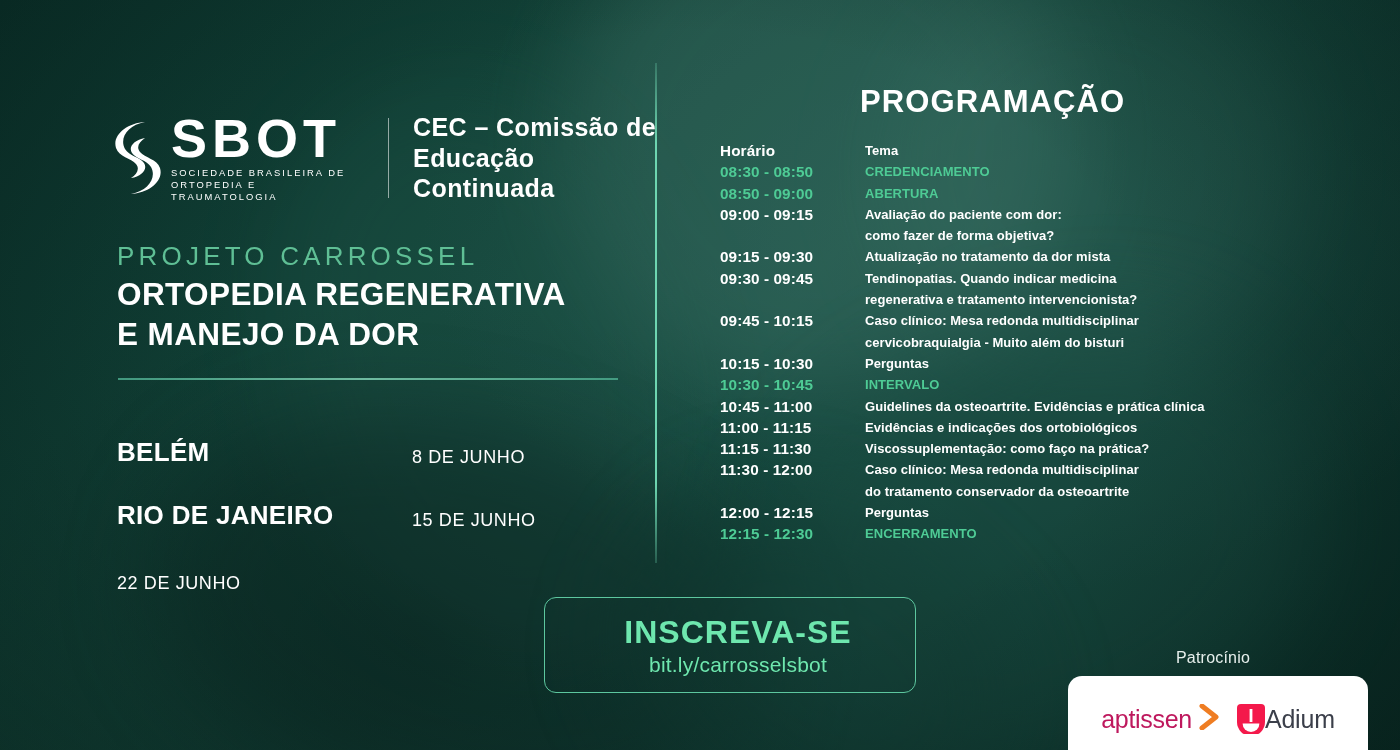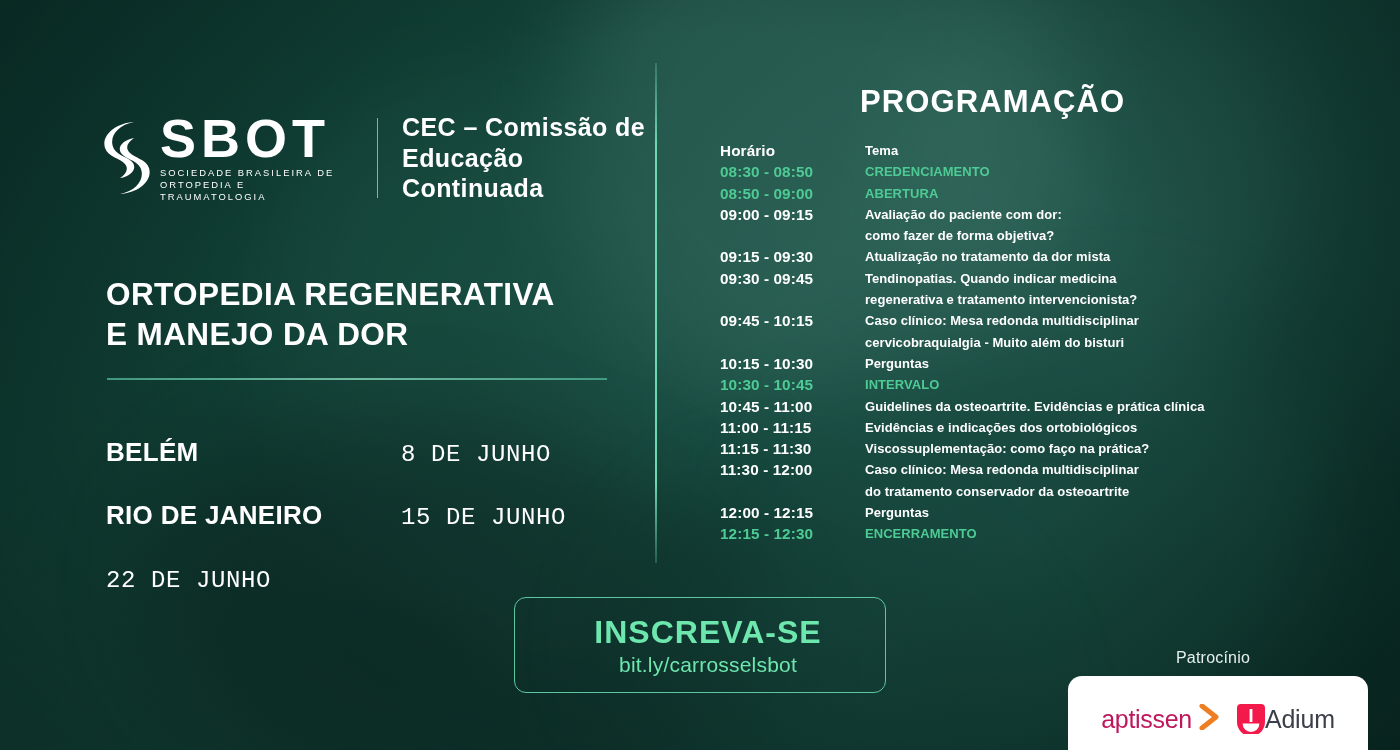--- a/index.html
+++ b/index.html
@@ -27,21 +27,21 @@
   .b3 { left:150px; top:430px;  width:620px; height:380px; background:rgba(10,38,33,.80); transform:rotate(14deg); border-radius:48%; }
   .b4 { left:880px; top:-40px;  width:420px; height:420px; background:rgba(63,117,104,.35); }
   .b5 { left:300px; top:90px;   width:380px; height:560px; background:rgba(46,102,90,.30); transform:rotate(-18deg); border-radius:46%; }
   .b6 { left:620px; top:520px;  width:400px; height:300px; background:rgba(18,58,50,.9); transform:rotate(30deg); border-radius:44%; }
   .vignette {
     position:absolute; inset:0;
     background:radial-gradient(ellipse 1100px 760px at 50% 45%, rgba(0,0,0,0) 40%, rgba(4,22,18,.55) 100%);
   }
 
   
-  .left { position:absolute; left:7px; top:0; width:655px; height:750px;padding-left:48px; }
+  .left { position:absolute; left:18px; top:0; width:655px; height:750px;padding-left:48px; }
 
   .logo-row { position:absolute; left:97px; top:112px; display:flex; align-items:center; }
   .sbot-mark { width:46px; height:84px; position:relative; }
   .sbot-text { margin-left:10px; }
   .sbot-word { font-weight:bold; font-size:54px; letter-spacing:5px; color:#ffffff; line-height:.95;
                font-family:"Liberation Sans", sans-serif; }
   .sbot-sub { color:#ffffff; font-size:9.4px; letter-spacing:2.0px; line-height:1.25; margin-top:3px;
               font-family:"Liberation Sans", sans-serif; }
   .logo-sep { width:1.5px; height:80px; background:rgba(255,255,255,.55); margin:0 24px 0 28px; }
   .cec { color:#ffffff; font-weight:bold; font-size:25px; line-height:1.22; letter-spacing:.4px; }
@@ -53,21 +53,21 @@
   .project-title {
     position:absolute; left:99px; top:274px;
     color:#ffffff; font-weight:bold; font-size:31.5px; line-height:1.27; letter-spacing:.4px;
   }
   .rule-h { position:absolute; left:100px; top:378px; width:500px; height:2px;
             background:linear-gradient(90deg,#4aa98c 0%, #7fd0b2 50%, #4aa98c 100%); opacity:.85; }
 
   .places { position:absolute; left:99px; top:405px; }
   .place-row { display:flex; align-items:flex-end; height:31px;margin-top:32px; }
   .place-city { width:295px; color:#ffffff; font-weight:bold; font-size:26px; letter-spacing:.3px; }
-  .place-date { color:#ffffff; font-weight:400; font-size:24px; letter-spacing:.6px;font-family:Liberation Mono, monospace; }
+  .place-date { color:#ffffff; font-weight:400; font-size:18px; letter-spacing:.6px; }
 
   
   .rule-v { position:absolute; left:655px; top:63px; width:1.6px; height:500px;
             background:linear-gradient(180deg, rgba(109,214,177,.25) 0%, #6ed6b1 16%, #6ed6b1 84%, rgba(109,214,177,.25) 100%); }
 
   
   .right { position:absolute; left:655px; top:0; width:652px; height:750px; }
   .prog-title { position:absolute; left:205px; top:84px; color:#ffffff; font-weight:bold;
                 font-size:31px; letter-spacing:1.1px; }
 
@@ -75,21 +75,21 @@
   .srow { display:flex; align-items:flex-start; }
   .stime { width:145px; flex:0 0 145px; font-size:15.3px; line-height:21.3px; font-weight:bold;
            color:#ffffff; letter-spacing:.1px; white-space:nowrap; }
   .stopic { font-size:13px; line-height:21.3px; font-weight:bold; color:#ffffff; letter-spacing:.05px; }
   .srow.head .stime, .srow.head .stopic { font-weight:bold; }
   .srow.accent .stime, .srow.accent .stopic { color:#4ecb95; }
   .stopic .l2 { display:block; }
 
   
   .cta {
-    position:absolute; left:514px; top:597px; width:372px; height:96px;
+    position:absolute; left:544px; top:597px; width:372px; height:96px;
     border:1.6px solid #5dc79f; border-radius:12px;
     display:flex; flex-direction:column; align-items:center; justify-content:center;padding-left:16px;
   }
   .cta-main { color:#6ee7ae; font-weight:bold; font-size:32px; letter-spacing:1px; }
   .cta-sub  { color:#6ee7ae; font-size:21px; letter-spacing:.2px; margin-top:2px; }
 
   
   .patro-label { position:absolute; left:1176px; top:649px; color:#e6efec; font-size:16px; letter-spacing:.2px; }
   .sponsor-card {
     position:absolute; left:1068px; top:676px; width:300px; height:86px;
@@ -131,20 +131,21 @@
           <div>ORTOPEDIA E TRAUMATOLOGIA</div>
         </div>
       </div>
       <div class="logo-sep"></div>
       <div class="cec">
         <div>CEC – Comissão de</div>
         <div>Educação Continuada</div>
       </div>
     </div>
 
+    <div class="project-kicker">PROJETO CARROSSEL</div>
     <div class="project-title">
       <div>ORTOPEDIA REGENERATIVA</div>
       <div>E MANEJO DA DOR</div>
     </div>
 
     <div class="rule-h"></div>
 
     <div class="places">
       <div class="place-row">
         <span class="place-city">BELÉM</span>

